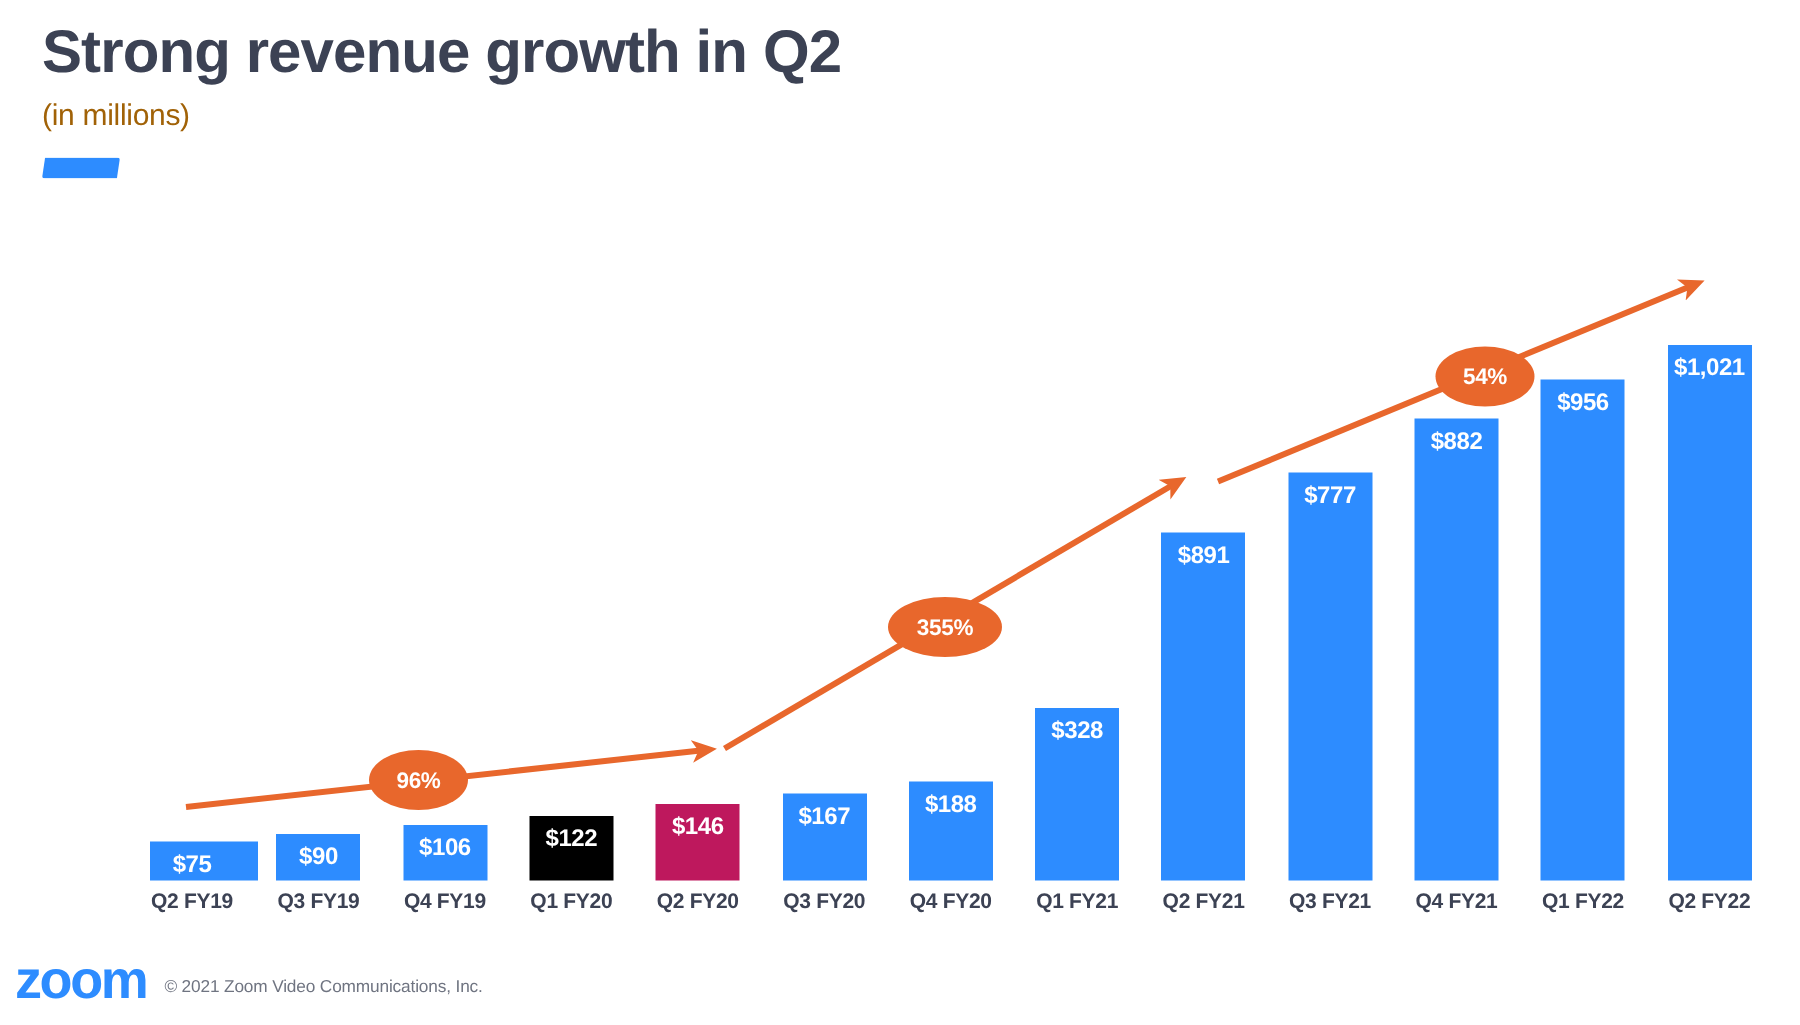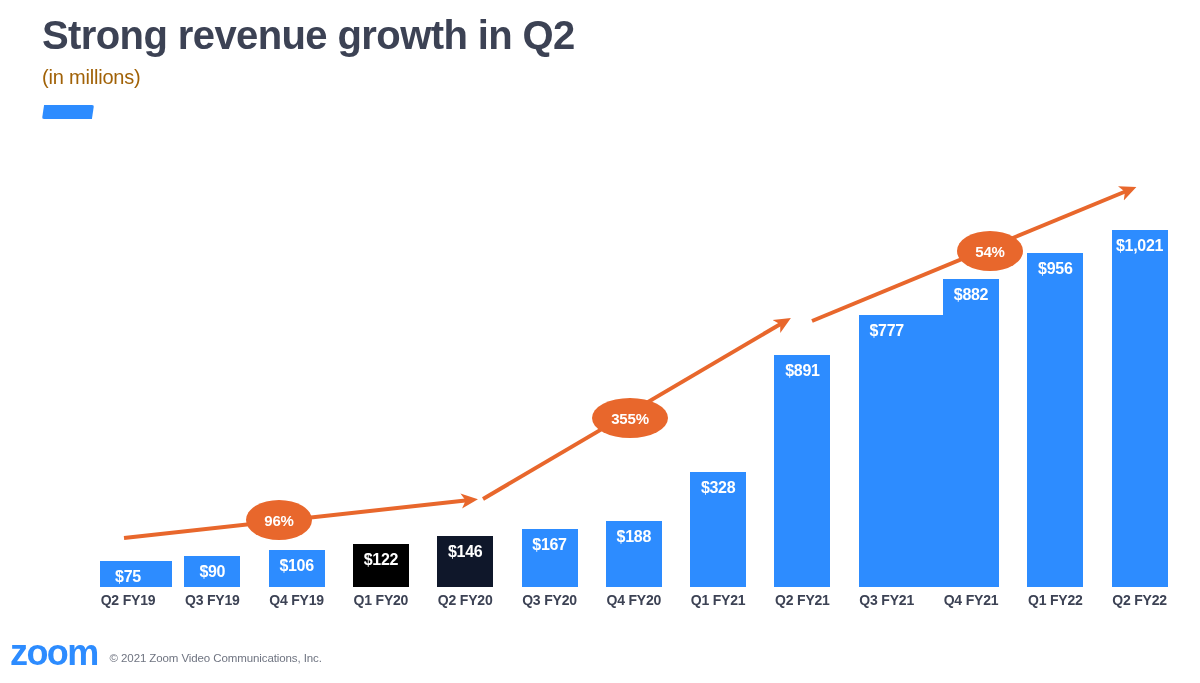--- a/index.html
+++ b/index.html
@@ -11,21 +11,21 @@
     height: 683px;
     background: #ffffff;
     font-family: "Liberation Sans", sans-serif;
     overflow: hidden;
     position: relative;
   }
 
   
   #slide-header {
     position: absolute;
-    left: 42px;
+    left: 28px;
     top: 12px;
     width: 900px;
   }
   #page-title {
     font-size: 40px;
     font-weight: bold;
     color: #3c4254;
     letter-spacing: -0.6px;
     line-height: 1.15;
     margin: 0;
@@ -167,21 +167,21 @@
         </div>
         <div class="bar-label">Q4 FY19</div>
       </div>
       <div class="bar-group" style="left: 352.9px; height: 620px;">
         <div class="bar" style="height: 42.6634px; background: #000000;">
           <div class="bar-value">$122</div>
         </div>
         <div class="bar-label">Q1 FY20</div>
       </div>
       <div class="bar-group" style="left: 437.2px; height: 620px;">
-        <div class="bar" style="height: 51.0562px; background: #0f172a;">
+        <div class="bar" style="height: 51.0562px; background: #be185d;">
           <div class="bar-value">$146</div>
         </div>
         <div class="bar-label">Q2 FY20</div>
       </div>
       <div class="bar-group" style="left: 521.5px; height: 620px;">
         <div class="bar" style="height: 58.3999px; background: rgb(45, 140, 255);">
           <div class="bar-value">$167</div>
         </div>
         <div class="bar-label">Q3 FY20</div>
       </div>
@@ -197,21 +197,21 @@
         </div>
         <div class="bar-label">Q1 FY21</div>
       </div>
       <div class="bar-group" style="left: 774.4px; height: 620px;">
         <div class="bar" style="height: 232.201px; background: rgb(45, 140, 255);">
           <div class="bar-value">$891</div>
         </div>
         <div class="bar-label">Q2 FY21</div>
       </div>
       <div class="bar-group" style="left: 858.7px; height: 620px;">
-        <div class="bar" style="height: 271.717px; background: rgb(45, 140, 255); padding-left: 36px;">
+        <div class="bar" style="height: 271.717px; background: rgb(45, 140, 255);">
           <div class="bar-value">$777</div>
         </div>
         <div class="bar-label">Q3 FY21</div>
       </div>
       <div class="bar-group" style="left: 943px; height: 620px;">
         <div class="bar" style="height: 308.435px; background: rgb(45, 140, 255);">
           <div class="bar-value">$882</div>
         </div>
         <div class="bar-label">Q4 FY21</div>
       </div>

